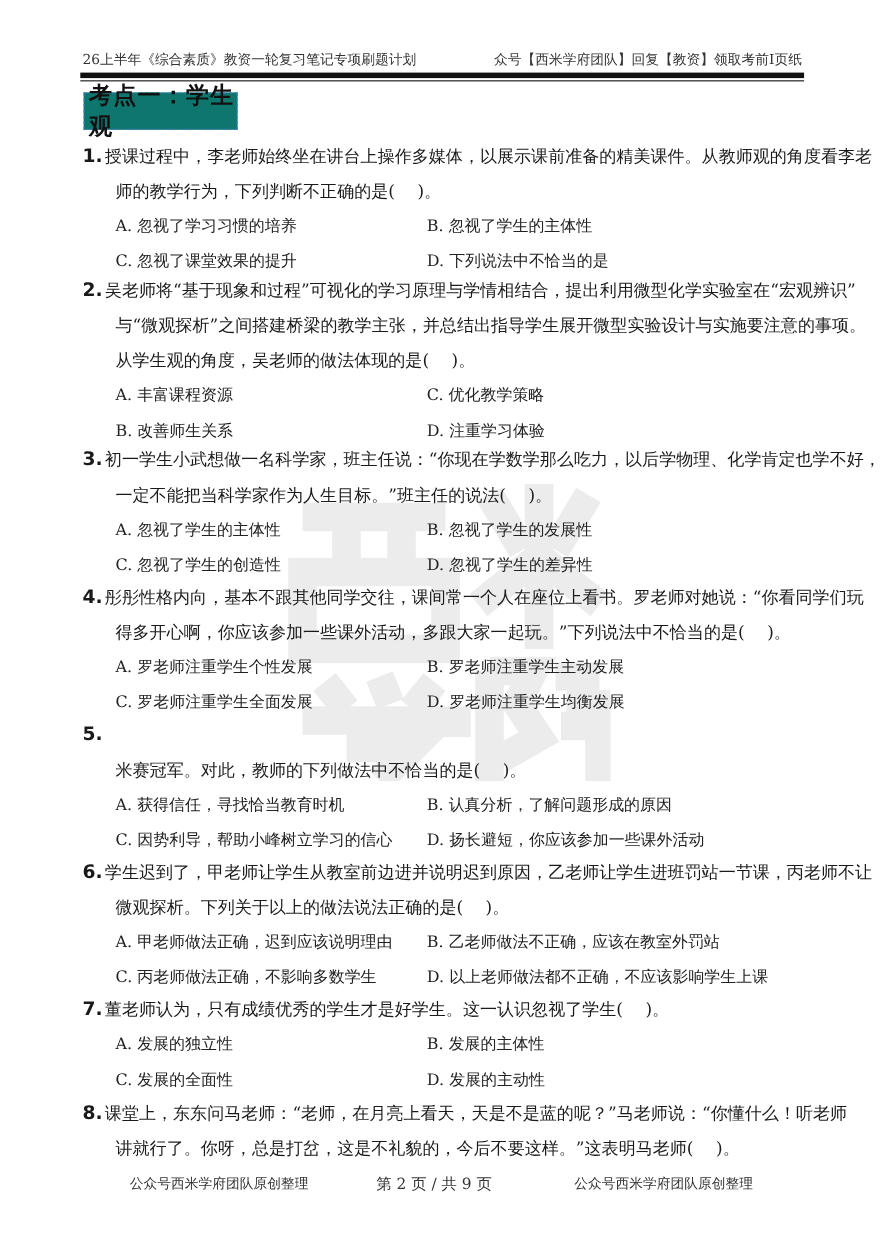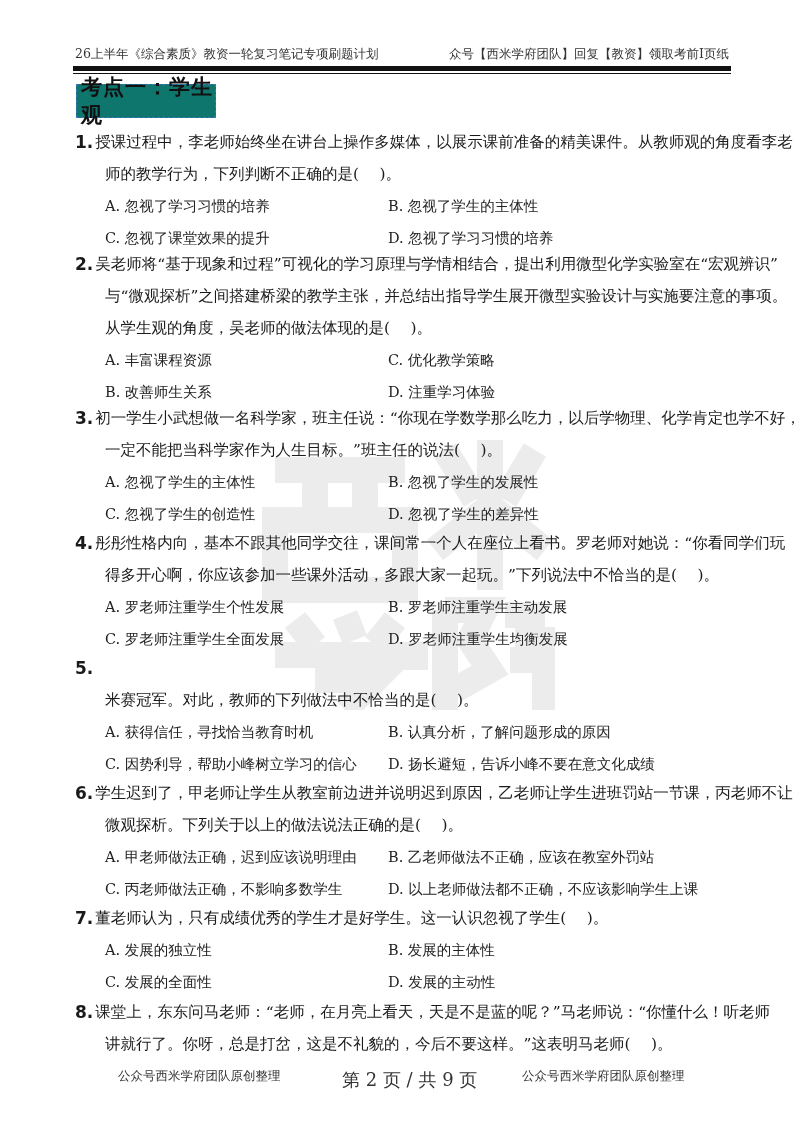--- a/index.html
+++ b/index.html
@@ -54,21 +54,21 @@
         <span class="q-num">1.</span>
         <span>授课过程中，李老师始终坐在讲台上操作多媒体，以展示课前准备的精美课件。从教师观的角度看李老</span>
       </div>
     <div class="q-line q-indent">
         <span>师的教学行为，下列判断不正确的是(　 )。</span>
       </div>
     <div class="opts">
       <div class="opt">A. 忽视了学习习惯的培养</div>
       <div class="opt">B. 忽视了学生的主体性</div>
       <div class="opt">C. 忽视了课堂效果的提升</div>
-      <div class="opt">D. 忽视了学习习惯的培养</div>
+      <div class="opt">D. 下列说法中不恰当的是</div>
     </div>
   </div>
 
   <div class="q" style="top:248px">
     <div class="q-line">
         <span class="q-num">2.</span>
         <span>吴老师将“基于现象和过程”可视化的学习原理与学情相结合，提出利用微型化学实验室在“宏观辨识”</span>
       </div>
     <div class="q-line q-indent">
         <span>与“微观探析”之间搭建桥梁的教学主张，并总结出指导学生展开微型实验设计与实施要注意的事项。</span>
@@ -120,21 +120,21 @@
     <div class="q-line">
         <span class="q-num">5.</span>
       </div>
     <div class="q-line q-indent">
         <span>米赛冠军。对此，教师的下列做法中不恰当的是(　 )。</span>
       </div>
     <div class="opts">
       <div class="opt">A. 获得信任，寻找恰当教育时机</div>
       <div class="opt">B. 认真分析，了解问题形成的原因</div>
       <div class="opt">C. 因势利导，帮助小峰树立学习的信心</div>
-      <div class="opt">D. 扬长避短，告诉小峰不要在意文化成绩</div>
+      <div class="opt">D. 扬长避短，你应该参加一些课外活动</div>
     </div>
   </div>
 
   <div class="q" style="top:777px">
     <div class="q-line">
         <span class="q-num">6.</span>
         <span>学生迟到了，甲老师让学生从教室前边进并说明迟到原因，乙老师让学生进班罚站一节课，丙老师不让</span>
       </div>
     <div class="q-line q-indent">
         <span>微观探析。下列关于以上的做法说法正确的是(　 )。</span>
@@ -165,16 +165,16 @@
         <span class="q-num">8.</span>
         <span>课堂上，东东问马老师：“老师，在月亮上看天，天是不是蓝的呢？”马老师说：“你懂什么！听老师</span>
       </div>
     <div class="q-line q-indent">
         <span>讲就行了。你呀，总是打岔，这是不礼貌的，今后不要这样。”这表明马老师(　 )。</span>
       </div>
   </div>
 
   <div class="footer">
     <span style="left:118px">公众号西米学府团队原创整理</span>
-    <span style="left:342px; font-size:18px;">第 2 页 / 共 9 页</span>
+    <span style="left:342px; font-size:14px;">第 2 页 / 共 9 页</span>
     <span style="left:522px">公众号西米学府团队原创整理</span>
   </div>
 </div>
 
 </body></html>

